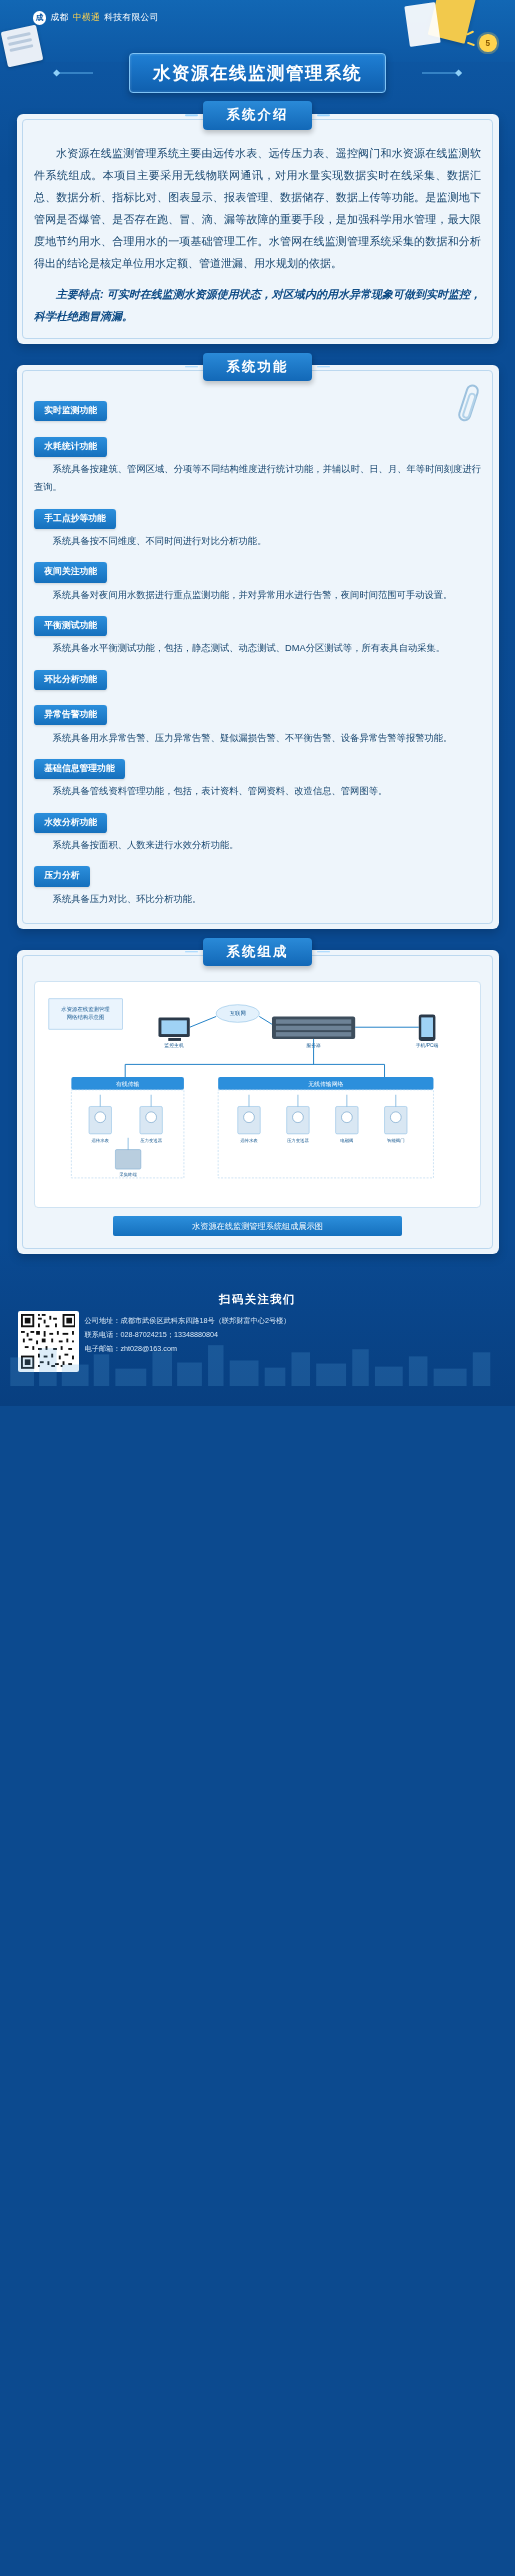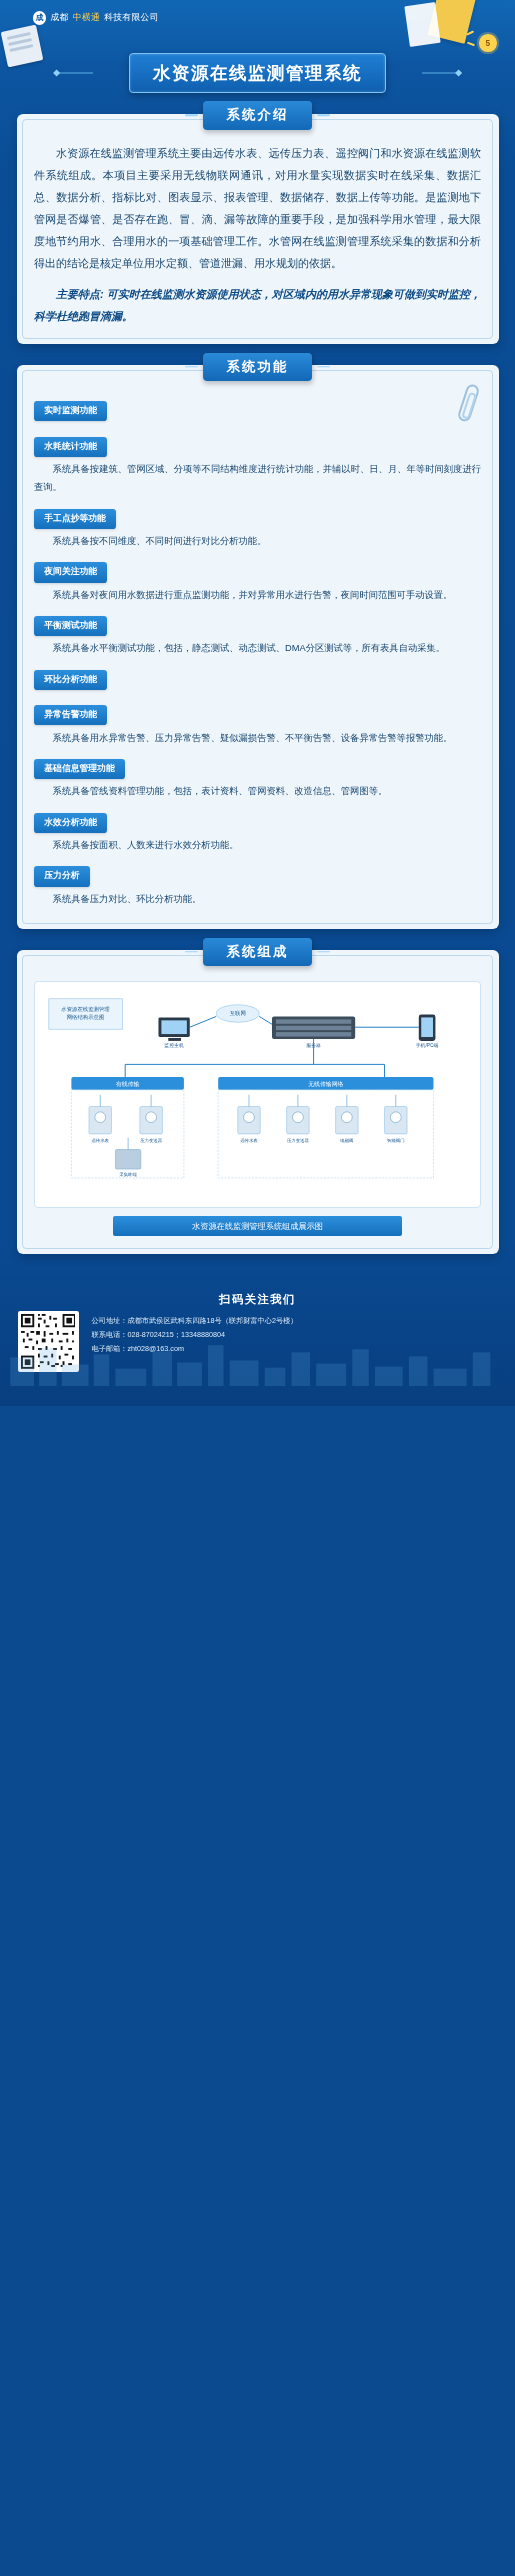--- a/index.html
+++ b/index.html
@@ -167,21 +167,21 @@
 
   
   .footer {
     margin: 23px 0 0; padding: 15.5px 17.5px 13.4px;
     position: relative;
   }
   .footer-head {
     text-align: center; font-size: 11.3px; letter-spacing: 1.5px; color: #fff;
     margin-bottom: 4px; font-weight: bold;
   }
-  .footer-row { display: flex; gap: 13px; align-items: flex-start; }
+  .footer-row { display: flex; gap: 6px; align-items: flex-start; }
   .qr {
     width: 61px; height: 61px; background: #ffffff; border-radius: 2.1px;
     padding: 3.1px; flex: 0 0 auto;
   }
   .qr svg { display:block; width: 100%; height: 100%; }
   .footer-info { color: #dbeaf8; font-size: 7.2px; line-height: 1.9; padding-top: 3.1px; }
   .footer-deco-city {
     position: absolute; left: 0; right: 0; bottom: 0; height: 49px;
     opacity: .35;
   }

